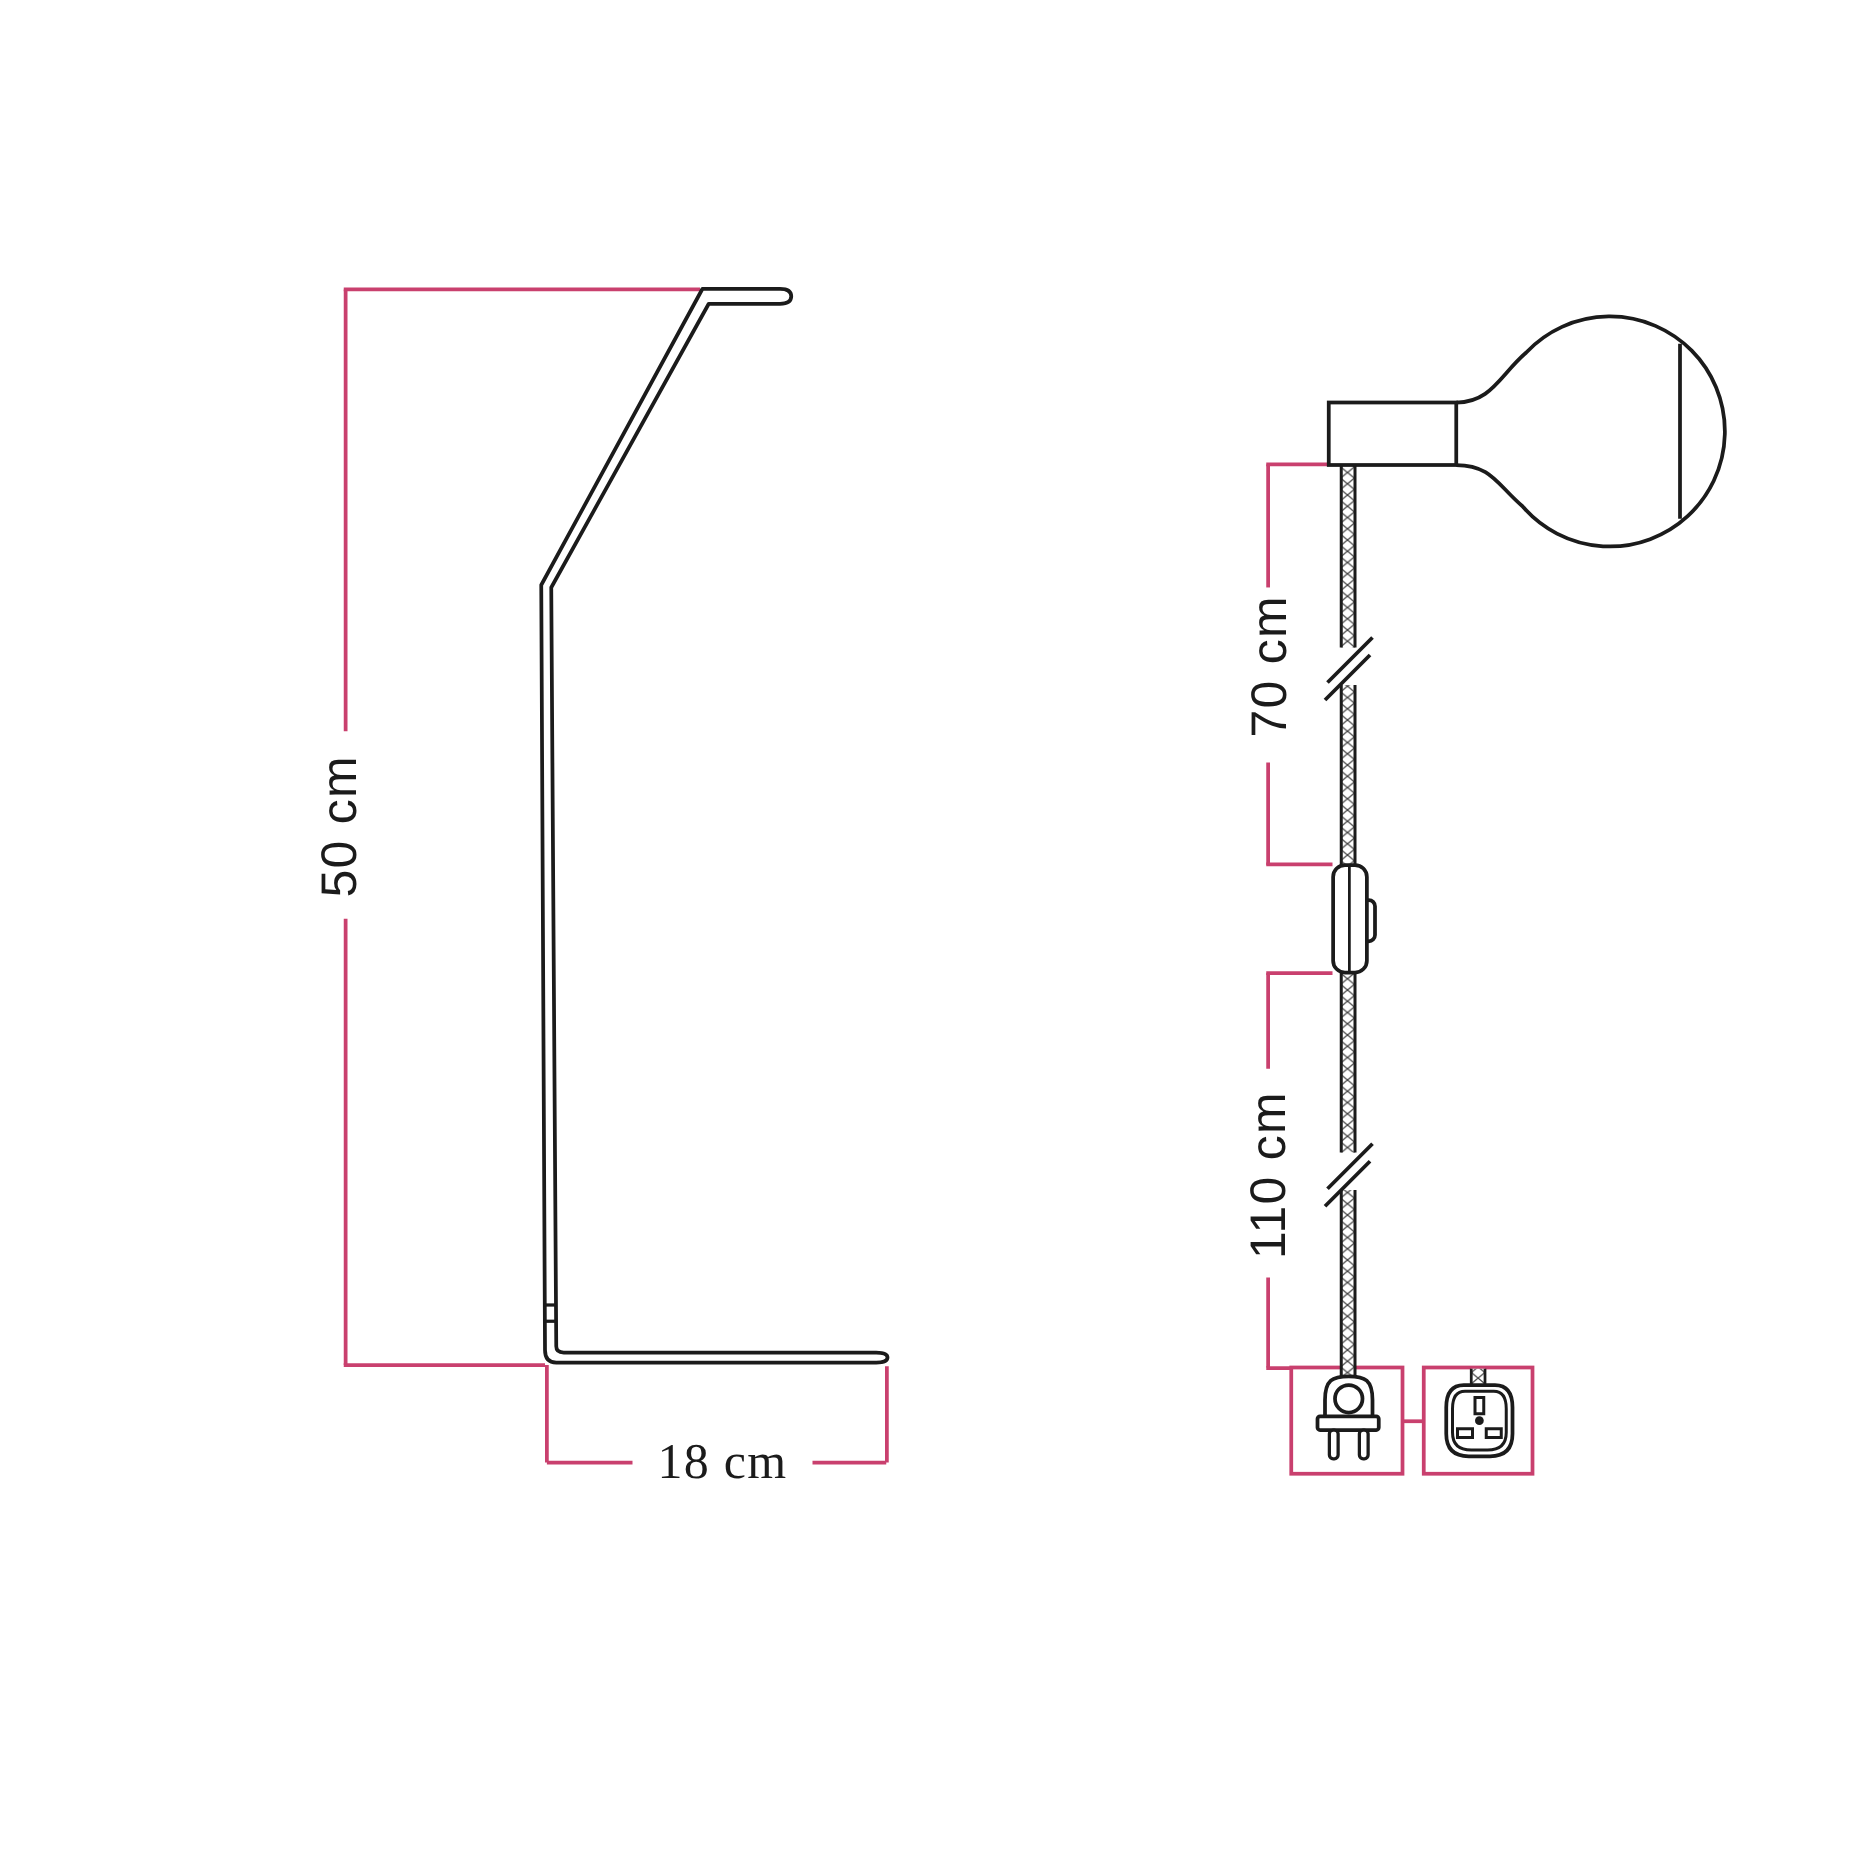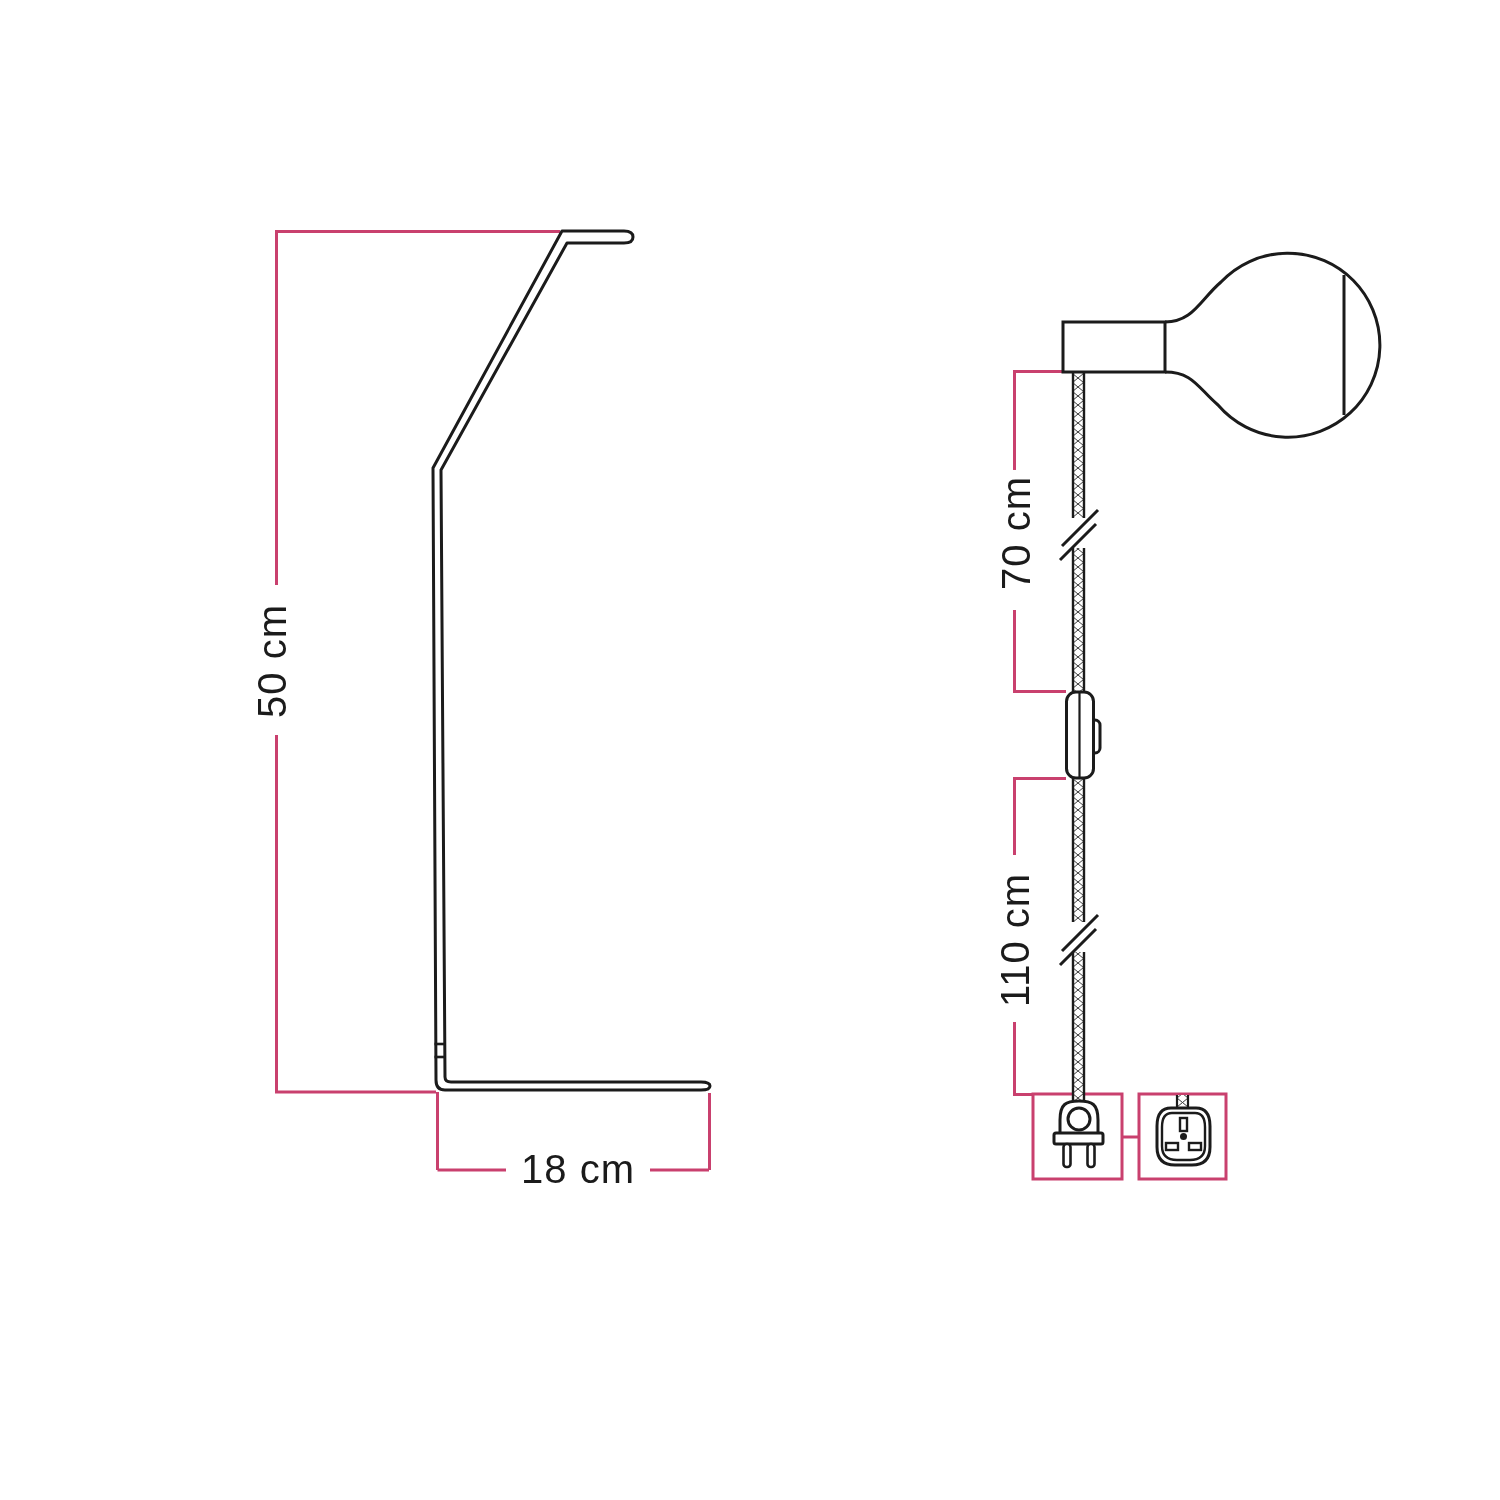--- a/index.html
+++ b/index.html
@@ -181,19 +181,19 @@
         <rect x="1180" y="1118" width="7" height="13" fill="#ffffff" stroke="#1b1b1b" stroke-width="2.4"></rect>
         <circle cx="1183.5" cy="1136.5" r="3.5" fill="#1b1b1b"></circle>
         <rect x="1166" y="1143" width="12" height="7" fill="#ffffff" stroke="#1b1b1b" stroke-width="2.4"></rect>
         <rect x="1189" y="1143" width="12" height="7" fill="#ffffff" stroke="#1b1b1b" stroke-width="2.4"></rect>
       </g>
     </g>
   </svg>
 
   <div class="dim-label rot" style="left:272px; top:661px;">50 cm</div>
 
-  <div class="dim-label" style="left:578px; top:1169px;">18 cm</div>
+  <div class="dim-label" style="left:578px; top:1169px;font-family:Liberation Serif, serif;">18 cm</div>
 
   <div class="dim-label rot" style="left:1016px; top:533px;">70 cm</div>
 
   <div class="dim-label rot" style="left:1015px; top:940px;">110 cm</div>
 
 </div>
 
 </body></html>

